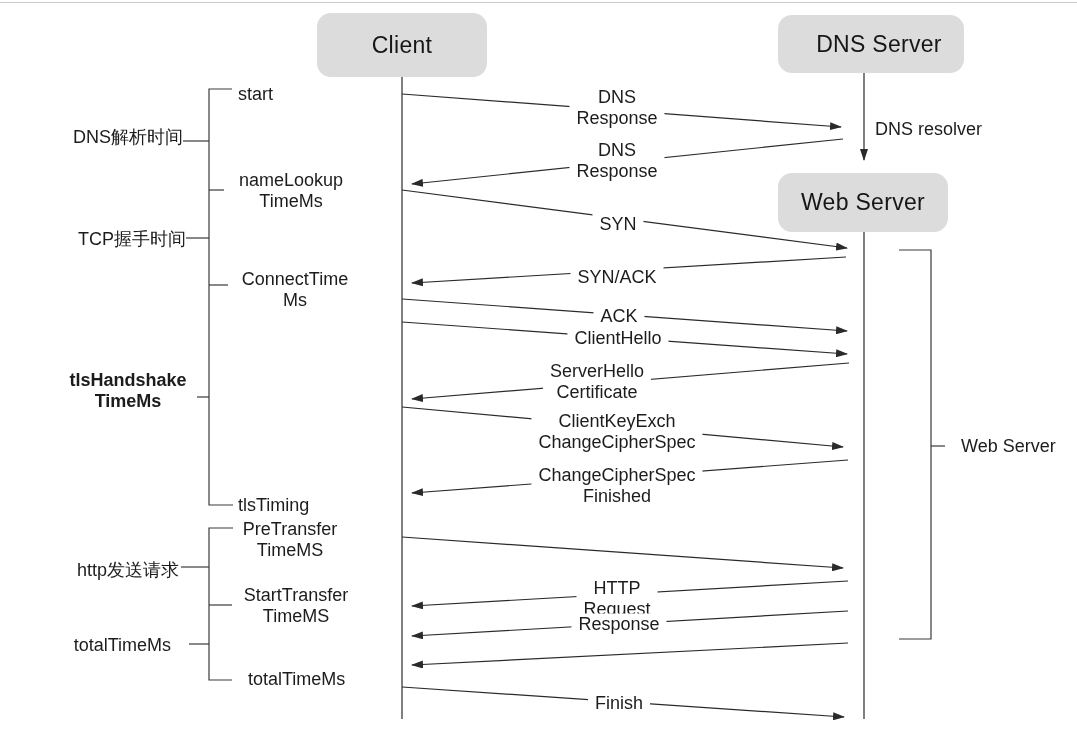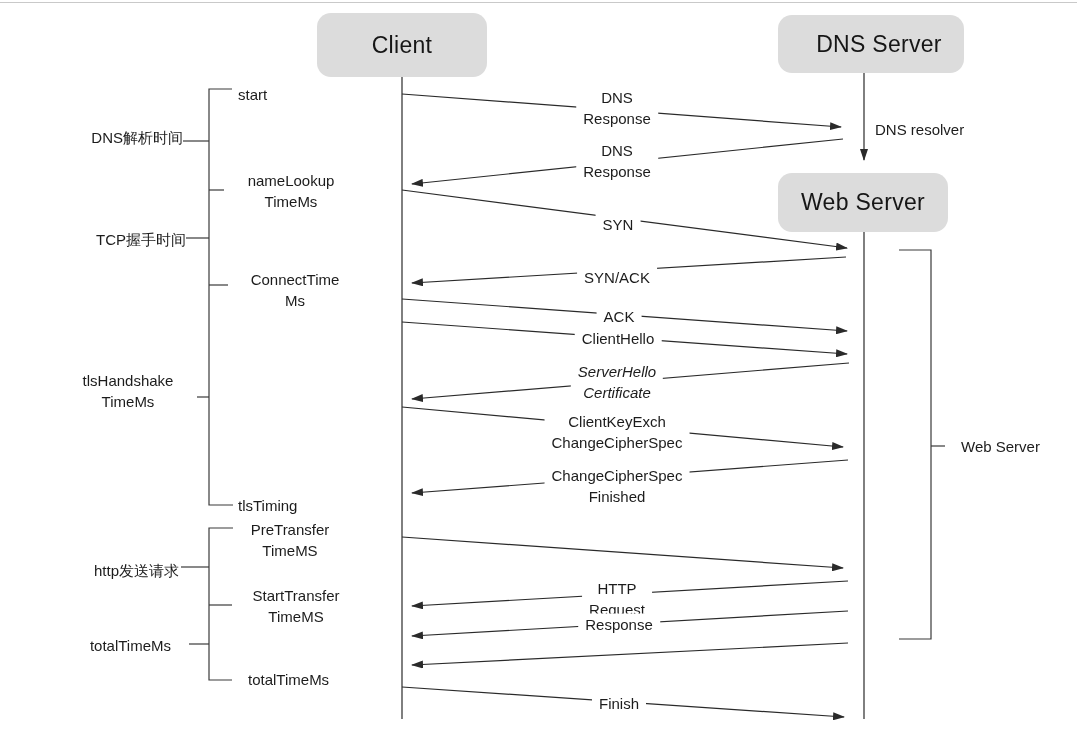--- a/index.html
+++ b/index.html
@@ -20,21 +20,21 @@
     position:absolute;
     background:#dcdcdc;
     border-radius:14px;
     display:flex;align-items:center;justify-content:center;
     font-size:23px;
     color:#161616;
     letter-spacing:0.3px;
   }
   .lbl{
     position:absolute;
-    font-size:15px;
+    font-size:18px;
     line-height:21px;
     white-space:pre-line;
     color:#1c1c1c;
   }
   .lbl.center{transform:translate(-50%,-50%);text-align:center;}
   .lbl.leftanch{transform:translate(0,-50%);text-align:left;}
   .lbl.rightanch{transform:translate(-100%,-50%);text-align:right;}
   .lbl.msg{background:#ffffff;padding:0 7px;}
 </style>
 </head>
@@ -102,39 +102,39 @@
   </div>
 
   <div class="lbl msg center" style="left:617px;top:108px;">DNS
 Response</div>
   <div class="lbl msg center" style="left:617px;top:161px;">DNS
 Response</div>
   <div class="lbl msg center" style="left:618px;top:224px;">SYN</div>
   <div class="lbl msg center" style="left:617px;top:269px;margin-top:8px;">SYN/ACK</div>
   <div class="lbl msg center" style="left:619px;top:316px;">ACK</div>
   <div class="lbl msg center" style="left:618px;top:338px;">ClientHello</div>
-  <div class="lbl msg center" style="left:617px;top:382px;font-style:italic;">ServerHello
+  <div class="lbl msg center" style="left:597px;top:382px;">ServerHello
 Certificate</div>
   <div class="lbl msg center" style="left:617px;top:432px;">ClientKeyExch
 ChangeCipherSpec</div>
   <div class="lbl msg center" style="left:617px;top:486px;">ChangeCipherSpec
 Finished</div>
   <div class="lbl msg center" style="left:617px;top:554px;margin-top:45px;">HTTP
 Request</div>
   <div class="lbl msg center" style="left:619px;top:624px;">Response</div>
   <div class="lbl msg center" style="left:619px;top:703px;">Finish</div>
 
   <div class="lbl leftanch" style="left:238px;top:94px;">start</div>
   <div class="lbl rightanch" style="left:183px;top:137px;">DNS解析时间</div>
   <div class="lbl center" style="left:291px;top:191px;">nameLookup
 TimeMs</div>
   <div class="lbl rightanch" style="left:186px;top:239px;">TCP握手时间</div>
   <div class="lbl center" style="left:295px;top:290px;">ConnectTime
 Ms</div>
-  <div class="lbl center" style="left:128px;top:391px;">tlsHandshake
+  <div class="lbl center" style="left:128px;top:391px;font-weight:bold;">tlsHandshake
 TimeMs</div>
   <div class="lbl leftanch" style="left:238px;top:505px;">tlsTiming</div>
   <div class="lbl center" style="left:290px;top:540px;">PreTransfer
 TimeMS</div>
   <div class="lbl rightanch" style="left:179px;top:570px;">http发送请求</div>
   <div class="lbl center" style="left:296px;top:606px;">StartTransfer
 TimeMS</div>
   <div class="lbl rightanch" style="left:171px;top:645px;">totalTimeMs</div>
   <div class="lbl leftanch" style="left:248px;top:679px;">totalTimeMs</div>
 

